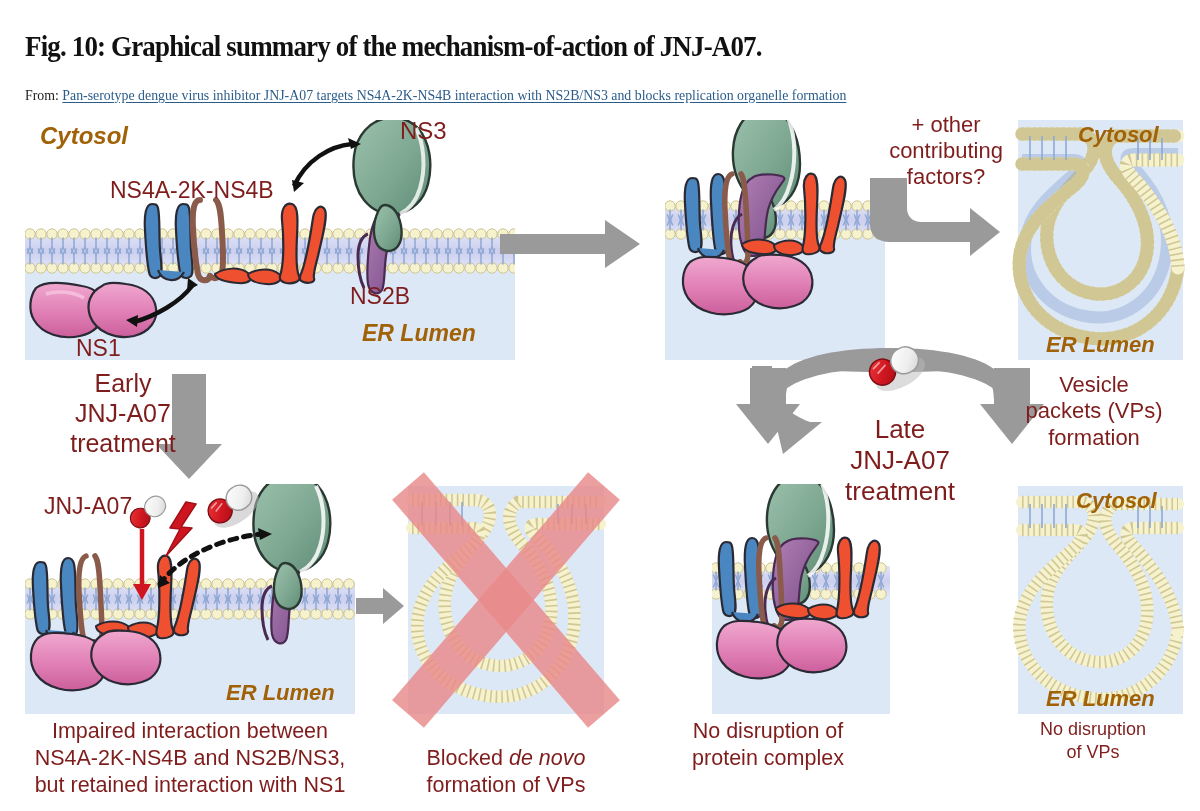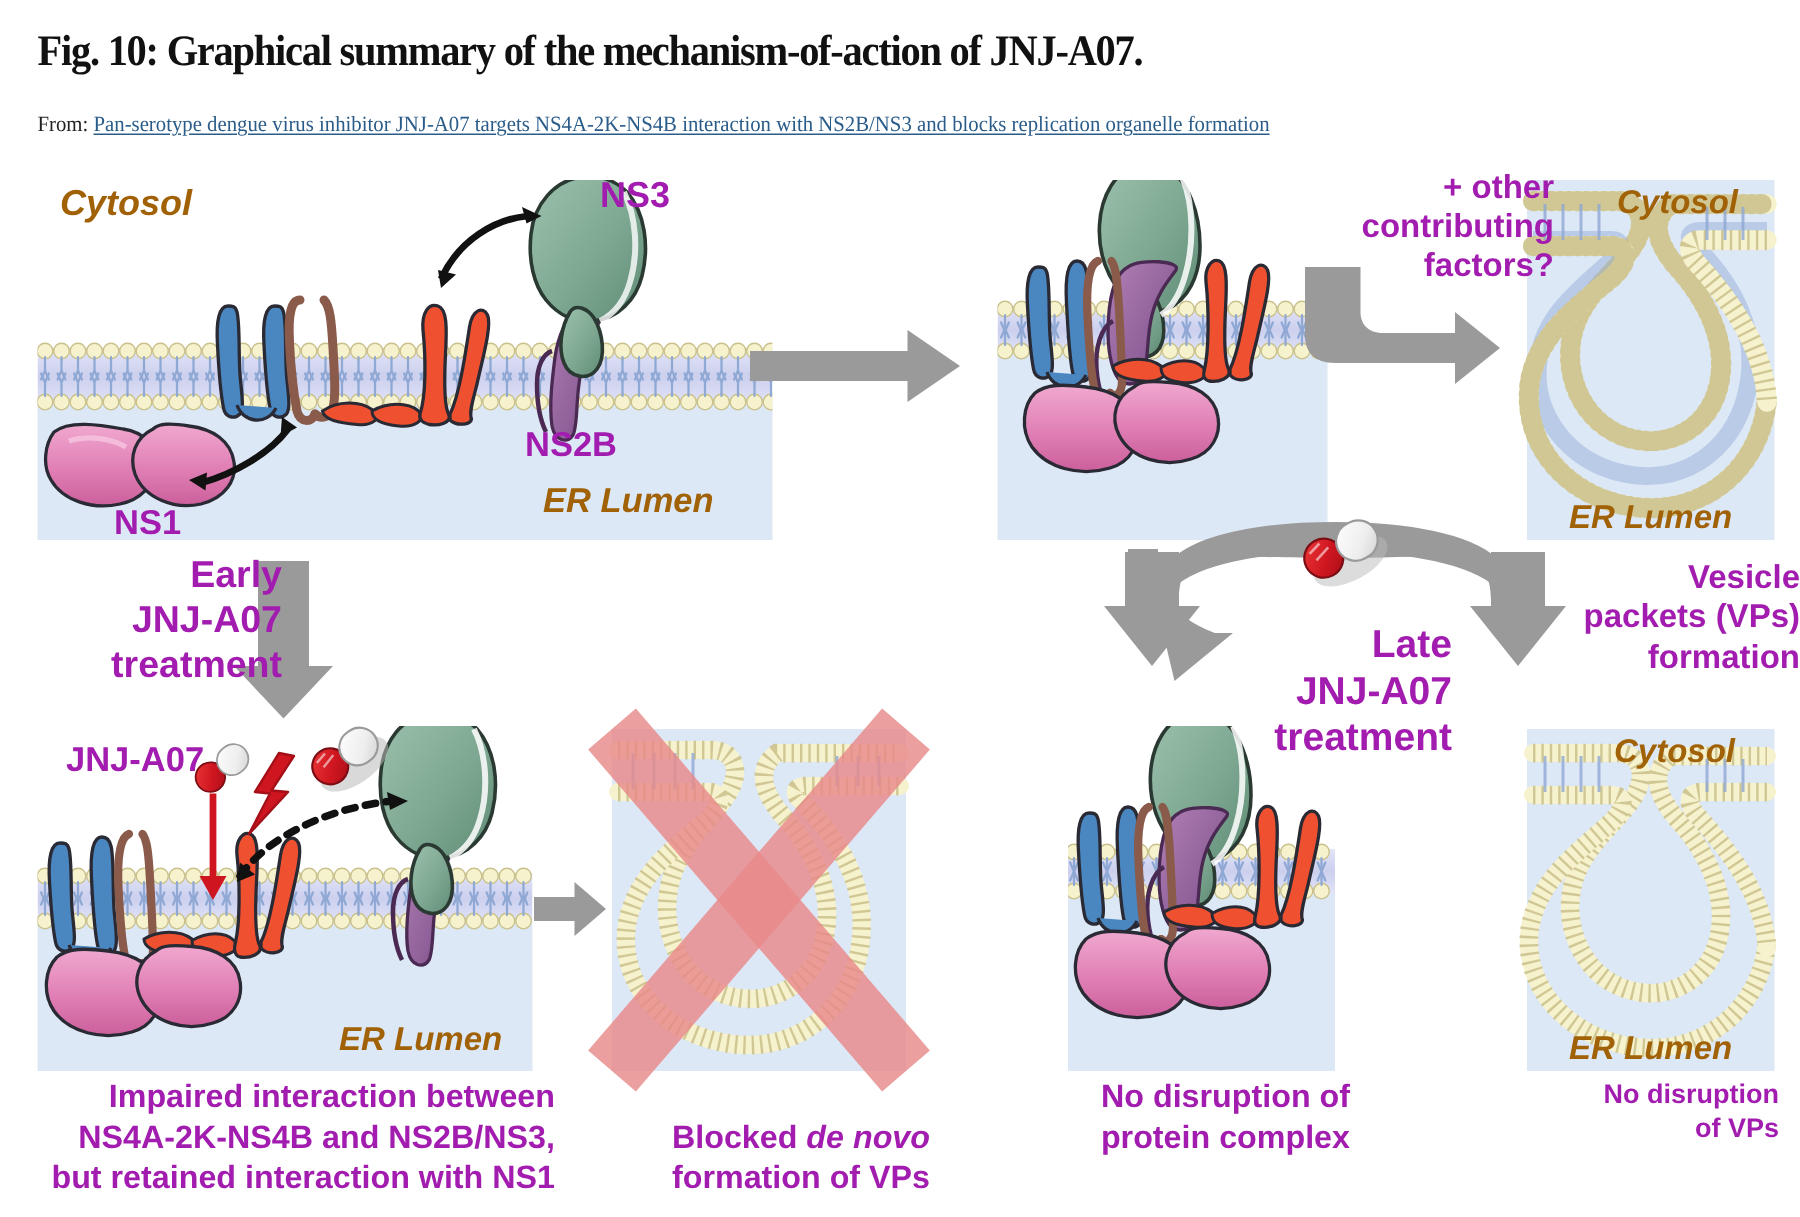--- a/index.html
+++ b/index.html
@@ -1,34 +1,34 @@
 <!DOCTYPE html>
 <html><head>
 <meta charset="utf-8">
 <style>
   html,body{margin:0;padding:0;background:#ffffff;}
   body{width:1200px;height:811px;position:relative;overflow:hidden;
        font-family:"Liberation Sans", sans-serif;color:#111;}
 
   
-  #header{position:absolute;left:0;top:4px;width:1156px;height:104px;}
+  #header{position:absolute;left:0;top:16px;width:1156px;height:104px;}
   #fig-title{position:absolute;left:25px;top:14px;
      font-family:"Liberation Serif", serif;font-weight:700;font-size:29px;
      letter-spacing:-0.9px;color:#111;white-space:nowrap;
      transform:scaleX(.93);transform-origin:left center;}
   #from-row{position:absolute;left:25px;top:71px;font-family:"Liberation Serif", serif;
      font-size:14.5px;color:#222;white-space:nowrap;
      transform:scaleX(.955);transform-origin:left center;}
   #from-label{color:#222;}
   #source-link{color:#2a5c8a;text-decoration:underline;text-underline-offset:2px;cursor:pointer;}
 
   
   #figure{position:absolute;left:0;top:104px;width:1200px;height:707px;}
-  .label{position:absolute;font-weight:700;color:#a21caf;line-height:1.1;
-         text-align:right;white-space:pre-line;}
+  .label{position:absolute;font-weight:400;color:#7f1d1d;line-height:1.1;
+         text-align:center;white-space:pre-line;}
   .compartment{position:absolute;font-style:italic;font-weight:700;color:#a16207;
          white-space:nowrap;}
   svg{position:absolute;overflow:visible;}
   .arrow-gray{fill:#9a9a9a;}
 </style>
 </head>
 <body>
 
 <div id="header">
   <div id="fig-title">Fig. 10: Graphical summary of the mechanism-of-action of JNJ-A07.</div>
@@ -611,20 +611,21 @@
     <ellipse cx="2" cy="10" rx="27" ry="13" fill="#b9b9b9" opacity="0.5"></ellipse>
     <rect x="-26" y="-13" width="26" height="26" rx="13" fill="url(#pillRed)" stroke="#7d0d14" stroke-width="1.5"></rect>
     <rect x="-2" y="-13" width="28" height="26" rx="13" fill="url(#pillWhite)" stroke="#9a9a9a" stroke-width="1.5"></rect>
     <path d="M-20,-7 L-11,-10 M-18,-1 L-7,-5" stroke="#ffffff" stroke-width="1.7" opacity="0.55"></path>
   </g>
 </svg>
 
 <div class="compartment" style="left:40px;top:18px;font-size:24px;">Cytosol</div>
 <div class="compartment" style="left:362px;top:216px;font-size:23px;">ER Lumen</div>
 <div class="label" style="left:400px;top:14px;font-size:24px;">NS3</div>
+<div class="label" style="left:110px;top:74px;font-size:23px;">NS4A-2K-NS4B</div>
 <div class="label" style="left:350px;top:180px;font-size:23px;">NS2B</div>
 <div class="label" style="left:76px;top:232px;font-size:23px;">NS1</div>
 
 
 <div class="label" style="left:856px;top:8px;width:180px;font-size:22px;line-height:1.18;">+ other
 contributing
 factors?</div>
 
 <div class="compartment" style="left:1078px;top:18px;font-size:22px;">Cytosol</div>
 <div class="compartment" style="left:1046px;top:228px;font-size:22px;">ER Lumen</div>
@@ -644,21 +645,21 @@
 <div class="compartment" style="left:226px;top:576px;font-size:22px;">ER Lumen</div>
 <div class="label" style="left:10px;top:614px;width:360px;font-size:21.5px;line-height:1.25;">Impaired interaction between
 NS4A-2K-NS4B and NS2B/NS3,
 but retained interaction with NS1</div>
 
 <div class="label" style="left:392px;top:614px;width:228px;font-size:21.5px;line-height:1.25;">
   <span>Blocked </span><em>de novo</em><span style="white-space:pre-line;">
 formation of VPs</span>
 </div>
 
-<div class="label" style="left:700px;top:614px;width:200px;font-size:21.5px;line-height:1.25;">No disruption of
+<div class="label" style="left:668px;top:614px;width:200px;font-size:21.5px;line-height:1.25;">No disruption of
 protein complex</div>
 
 <div class="compartment" style="left:1076px;top:384px;font-size:22px;">Cytosol</div>
 <div class="compartment" style="left:1046px;top:582px;font-size:22px;">ER Lumen</div>
 <div class="label" style="left:1000px;top:614px;width:186px;font-size:18px;line-height:1.25;">No disruption
 of VPs</div>
 
 </div>
 
 </body></html>

